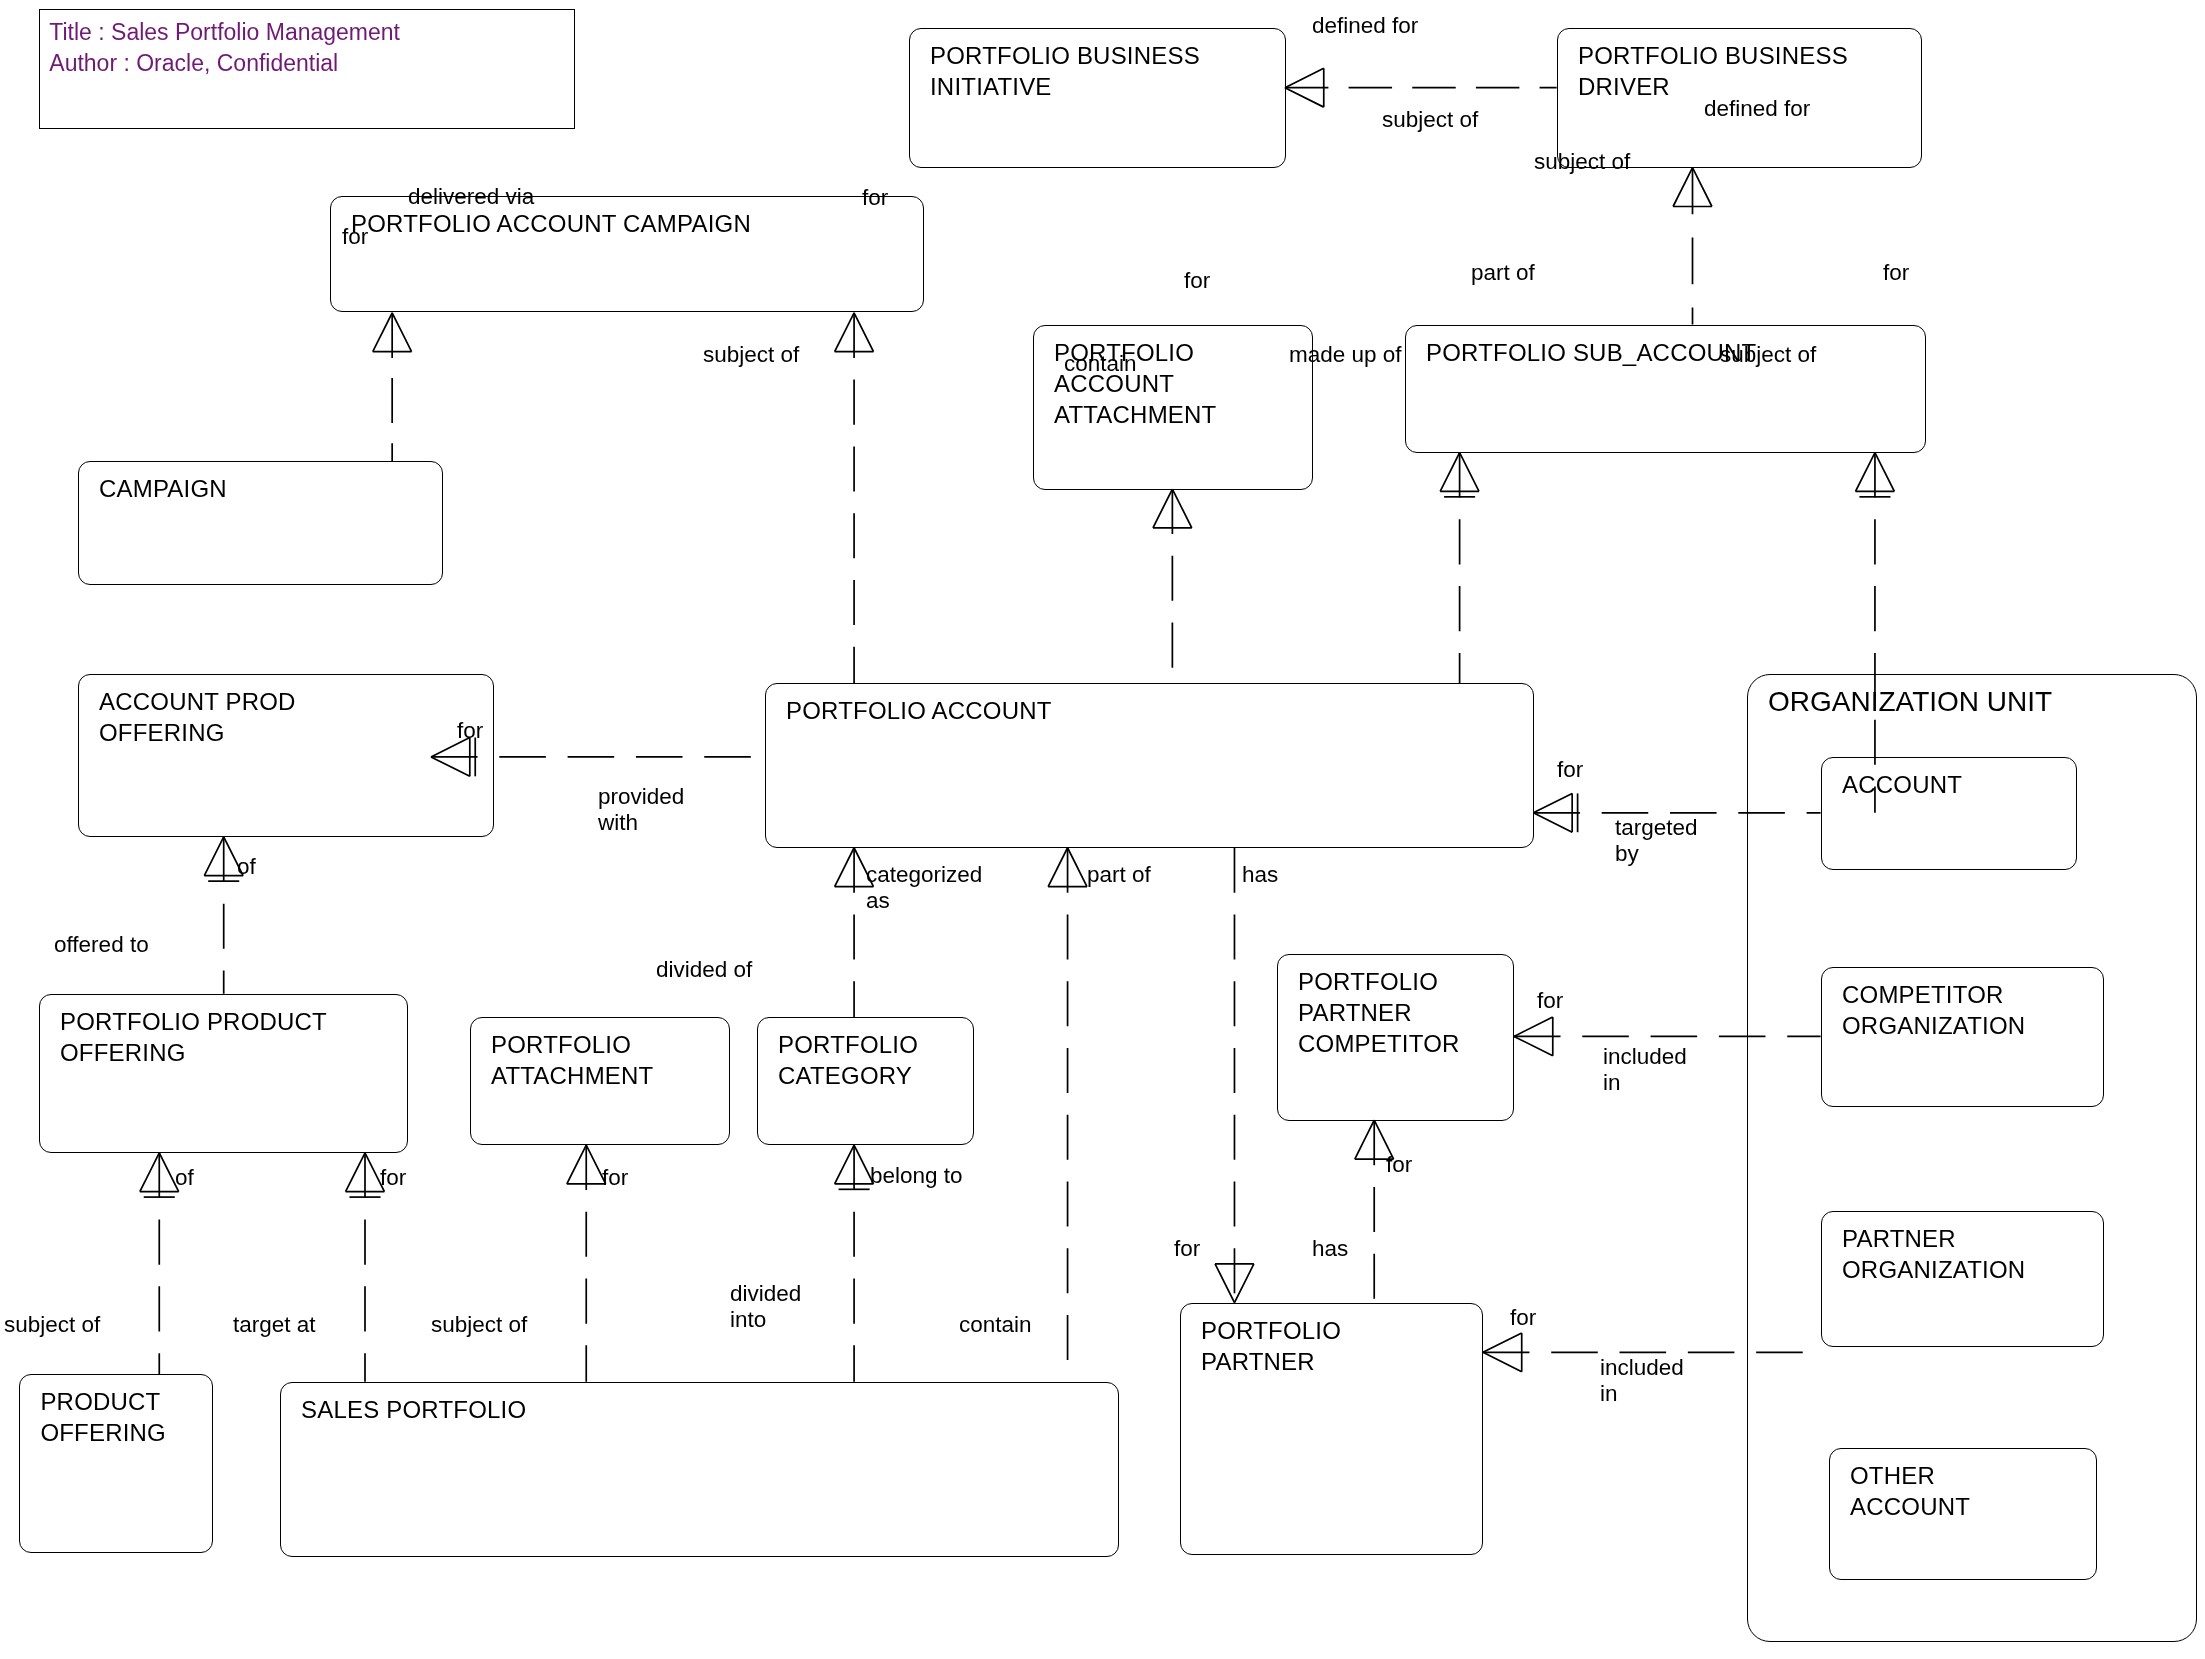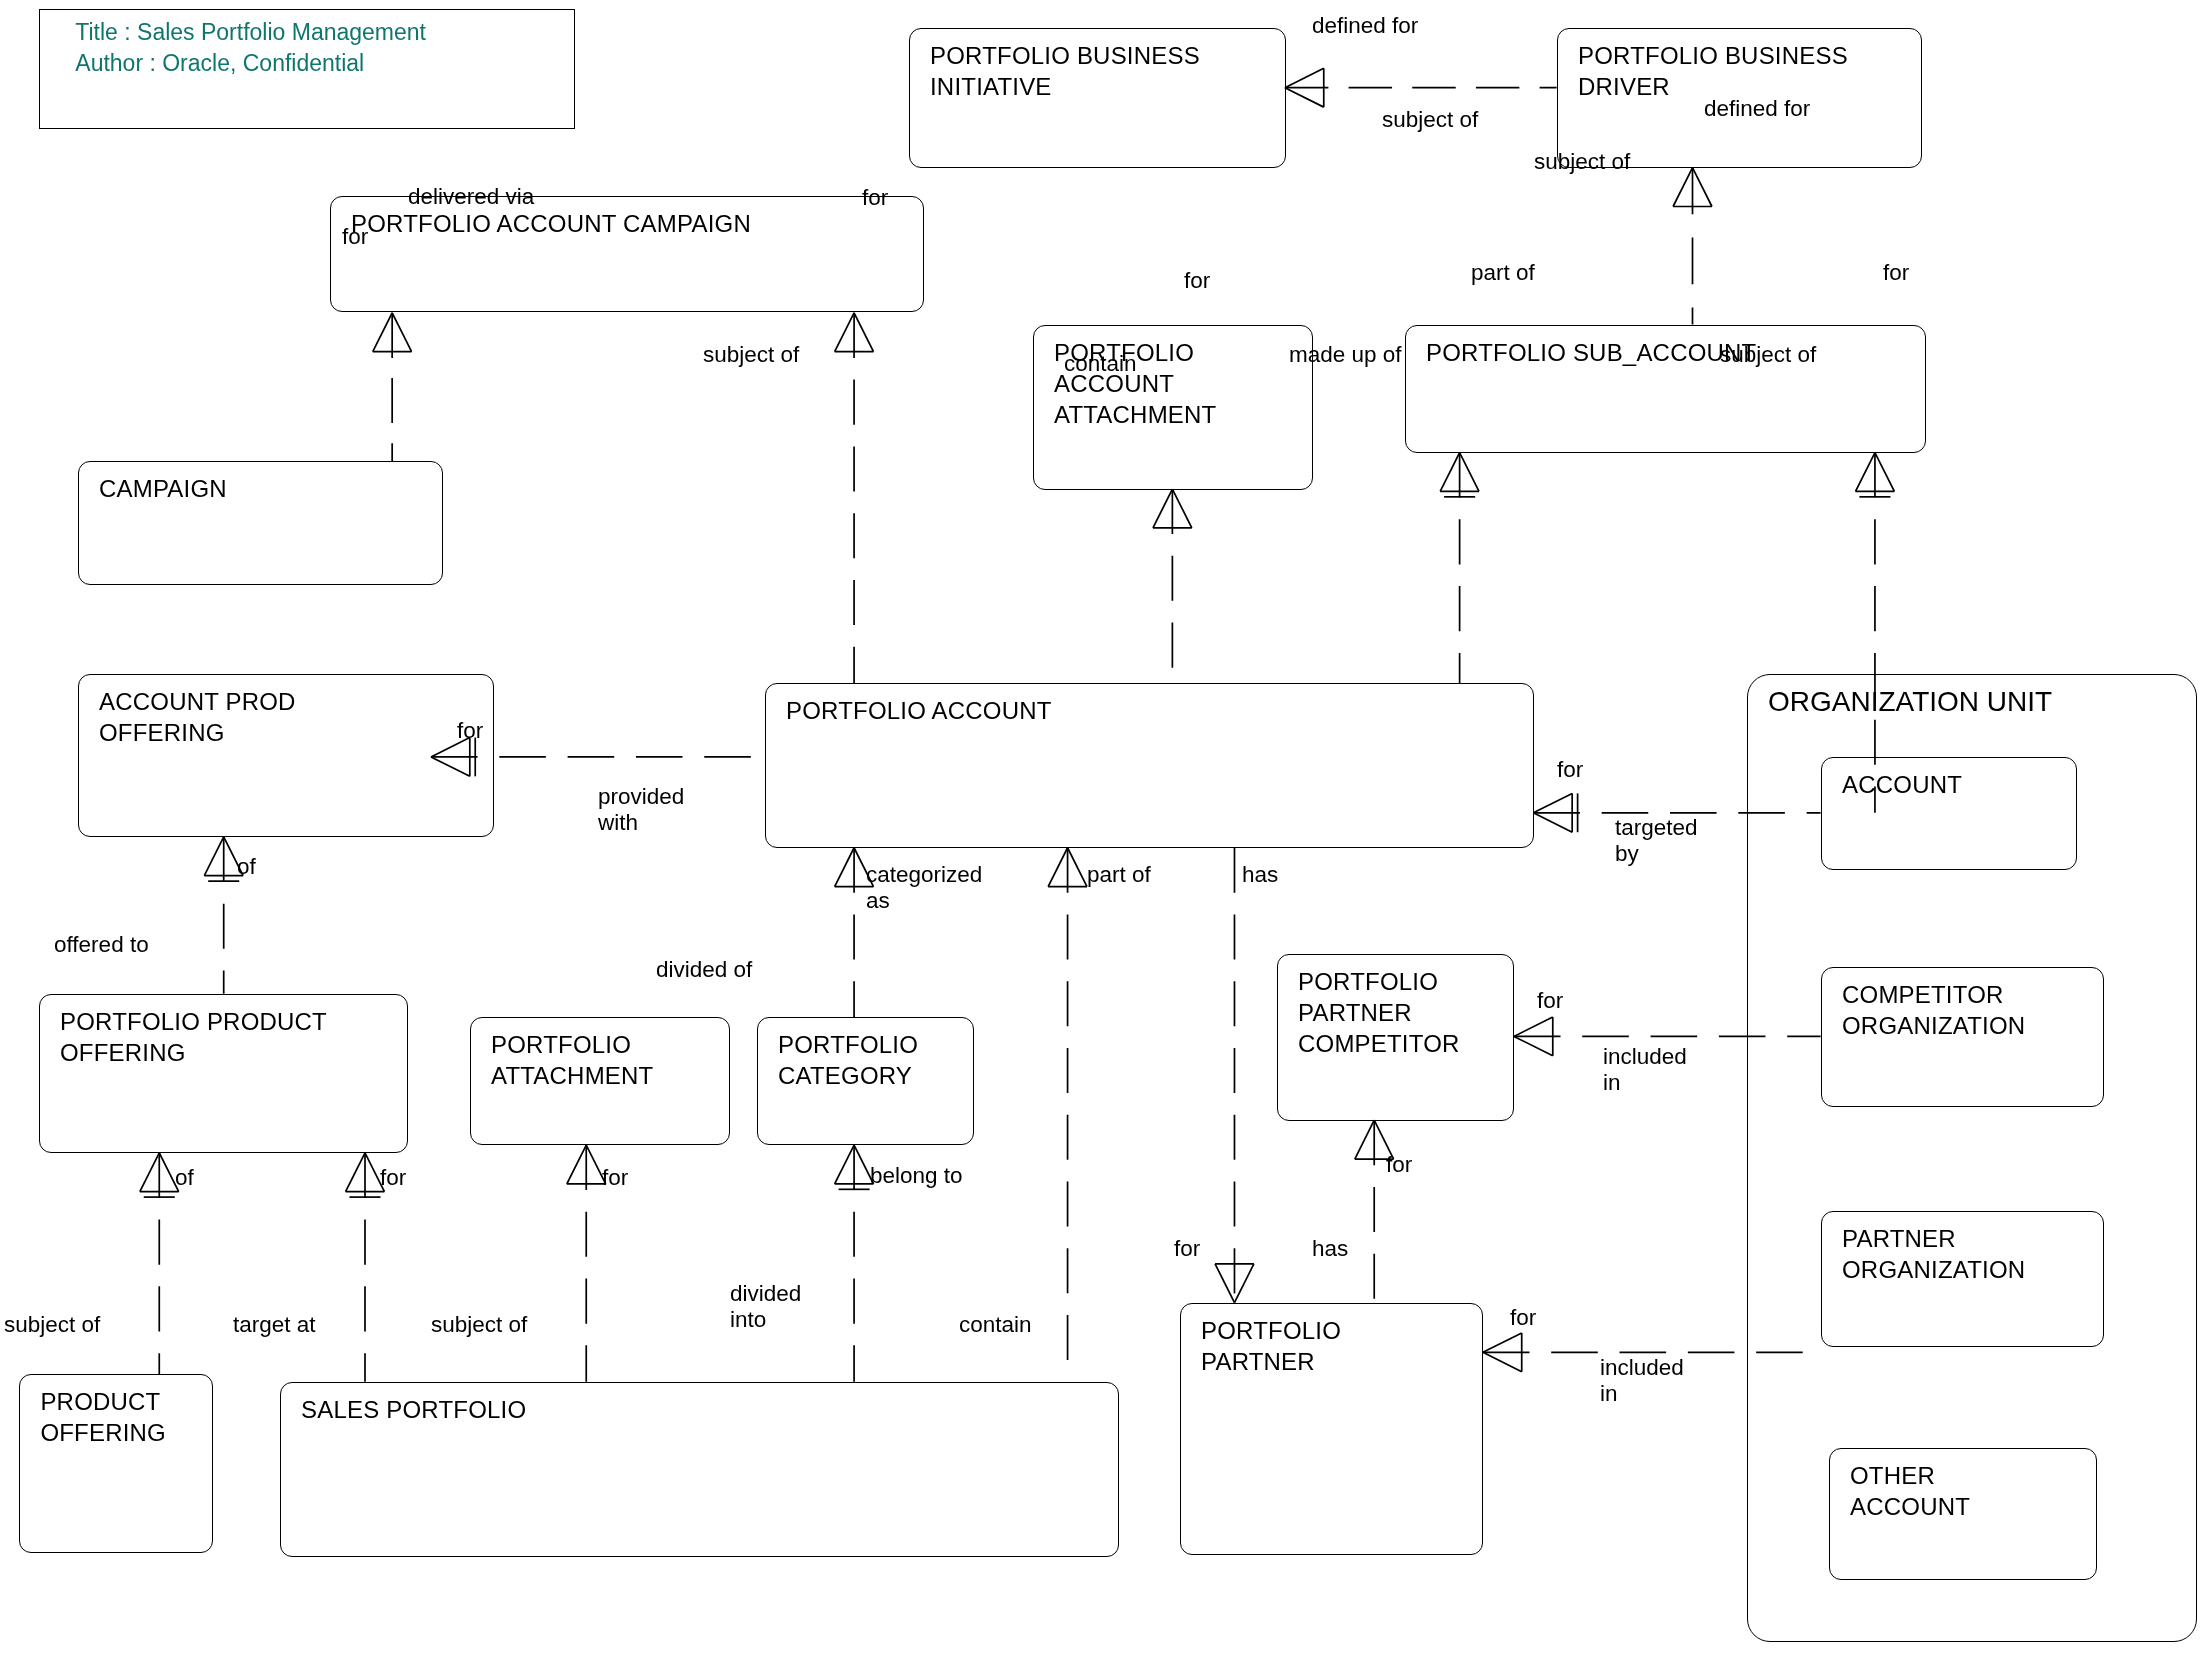--- a/index.html
+++ b/index.html
@@ -2,21 +2,21 @@
 <html style="font-size:12.4px"><head>
 <meta charset="utf-8">
 <style>
   html,body{margin:0;padding:0;background:#ffffff;}
   #canvas{position:relative;width:2205px;height:1659px;background:#ffffff;
           font-family:"Liberation Sans","DejaVu Sans",sans-serif;}
   svg#wires{position:absolute;left:0;top:0;width:2205px;height:1659px;overflow:visible;}
   .ent{position:absolute;border:1.6px solid #000;border-radius:12px;background:transparent;box-sizing:border-box;}
   .ent > .ent-label{position:absolute;left:20px;top:11px;font-size:24px;line-height:31px;color:#000;white-space:pre;letter-spacing:0.2px;}
   .titlebox{position:absolute;border:1.6px solid #000;border-radius:0;background:transparent;box-sizing:border-box;}
-  .titlebox .tline{position:absolute;left:9.3px;font-size:23px;line-height:29.5px;color:#0f766e;white-space:pre;margin-left:26px;}
+  .titlebox .tline{position:absolute;left:9.3px;font-size:23px;line-height:29.5px;color:#701a75;white-space:pre;}
   .rel-label{position:absolute;font-size:22.5px;line-height:26.4px;color:#000;white-space:pre;}
   .container-ent{position:absolute;border:1.6px solid #000;border-radius:23px;box-sizing:border-box;background:transparent;}
 </style>
 </head>
 <body>
 
 <div id="canvas">
 
   <svg id="wires" viewBox="0 0 2840 2137" xmlns="http://www.w3.org/2000/svg">
     <g stroke="#000" stroke-width="2.2" fill="none">

